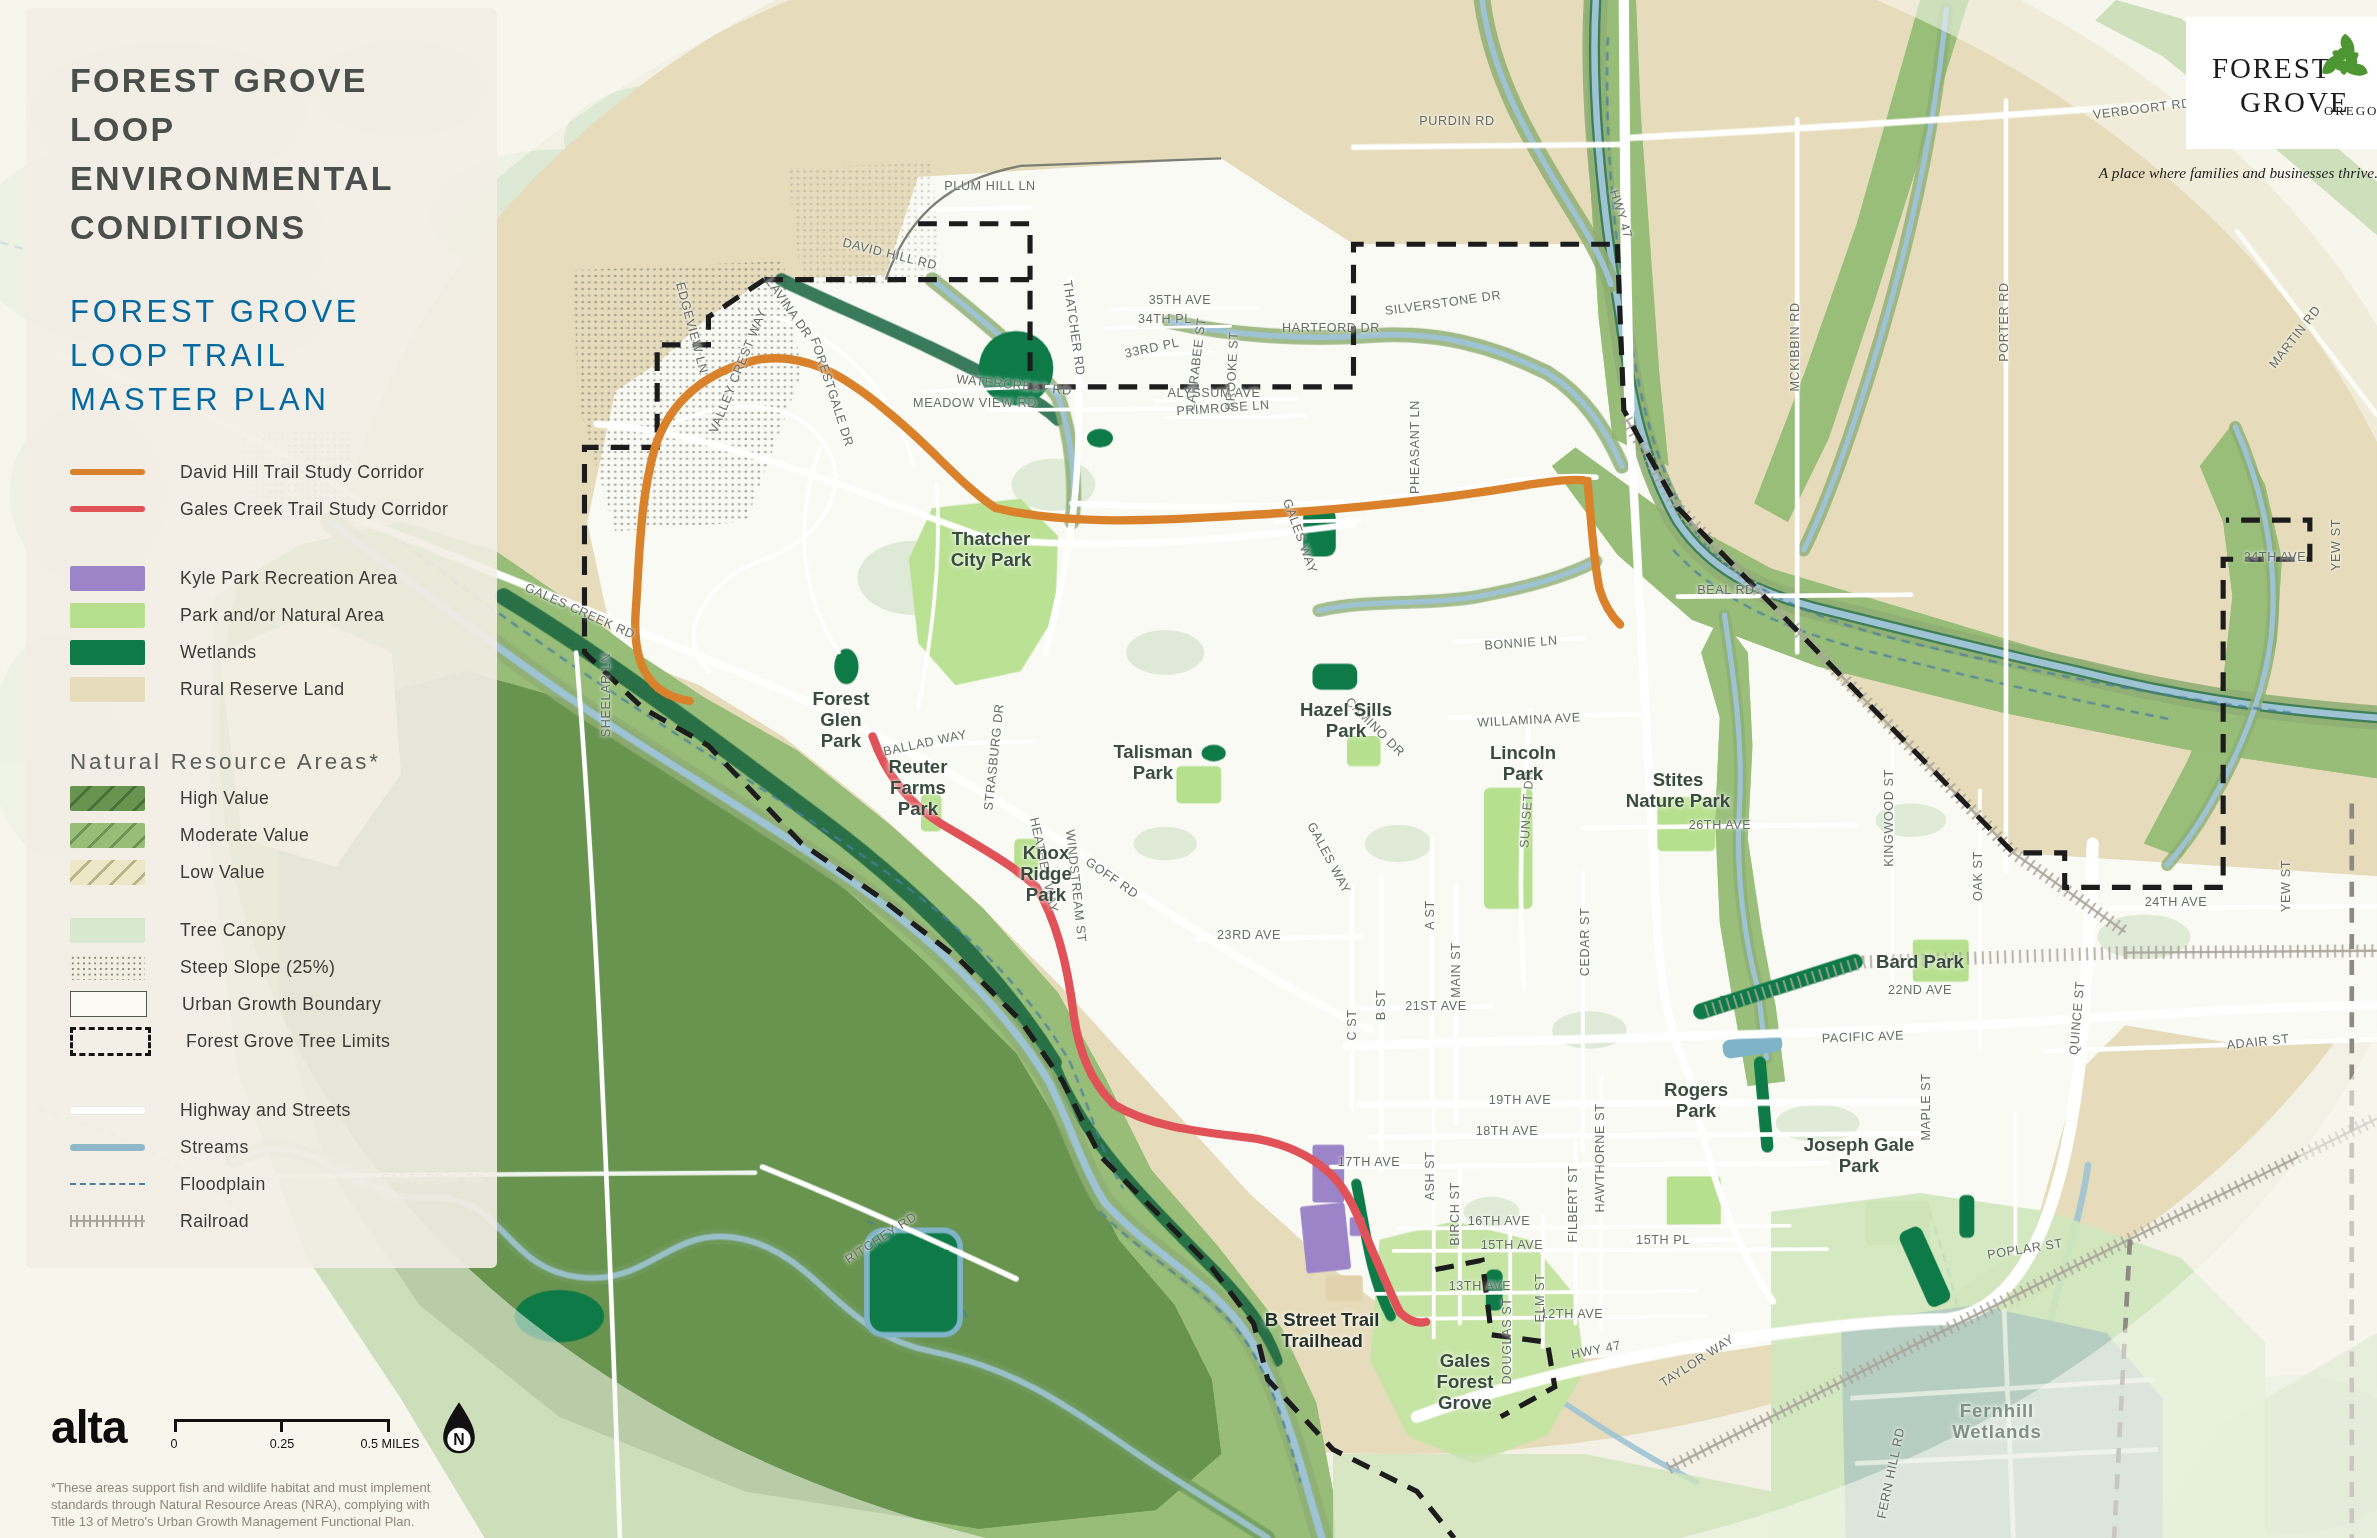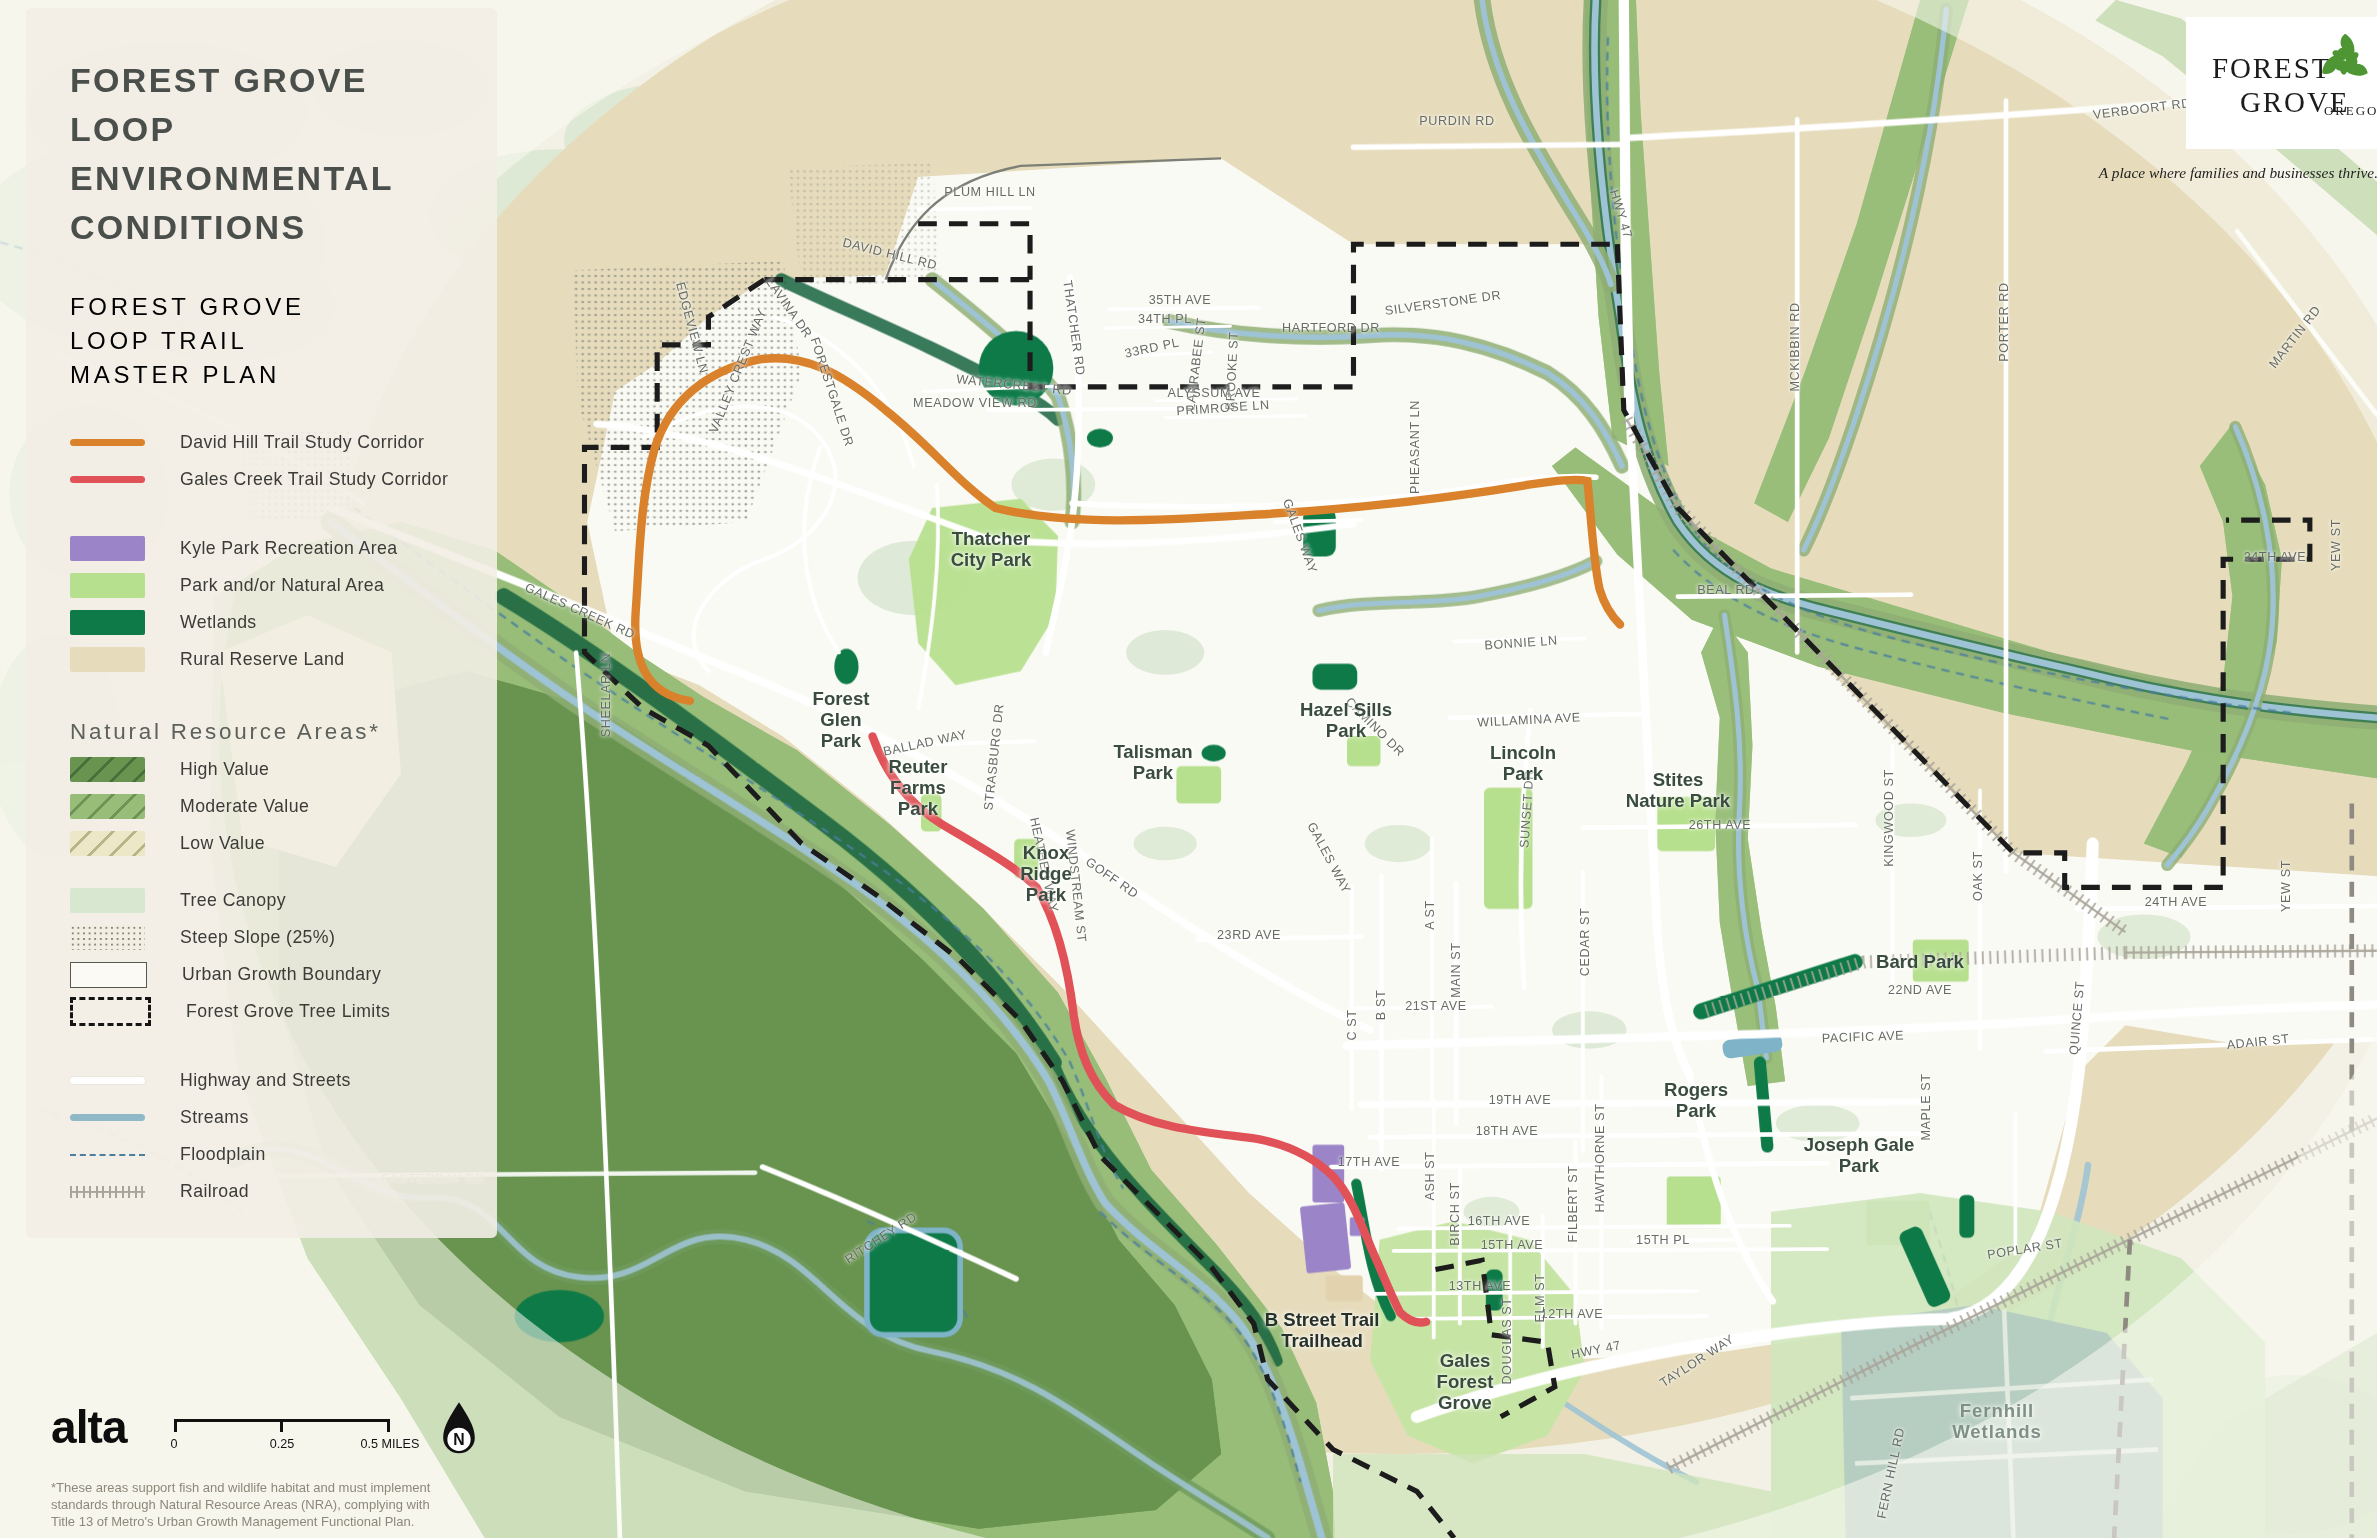--- a/index.html
+++ b/index.html
@@ -14,21 +14,21 @@
   .street-label.muted{color:#aaa79a;}
   .park-label{position:absolute;font-size:18.6px;font-weight:700;color:#3a4c40;line-height:1.12;
     text-align:center;white-space:pre;transform:translate(-50%,-50%);
     text-shadow:0 0 3.7px rgba(255,255,255,.95),0 0 7.5px rgba(255,255,255,.75);}
   .park-label.dark{color:#26312b;font-weight:600;}
   .park-label.muted{color:#7f9087;font-weight:600;letter-spacing:0.9px;}
   
   #legend-panel{position:absolute;left:26px;top:7.5px;width:471px;padding:48px 28px 28px 44px;
     box-sizing:border-box;background:rgba(243,238,229,.90);border-radius:5.6px;}
   #page-title{margin:0;font-size:34px;line-height:1.45;font-weight:700;letter-spacing:2.3px;color:#4b4f4c;}
-  #map-subtitle{margin-top:37px;font-size:24px;line-height:1.42;letter-spacing:3.7px;color:#000000;}
+  #map-subtitle{margin-top:37px;font-size:31px;line-height:1.42;letter-spacing:3.7px;color:#0369a1;}
   .legend-block{margin-top:32px;}
   .legend-row{display:flex;align-items:center;min-height:37px;}
   .legend-row.gap-before{margin-top:20.5px;}
   .legend-label{margin-left:35px;font-size:17.7px;color:#3b3b38;letter-spacing:0.4px;}
   .sw{flex:0 0 auto;width:75px;}
   .sw-line{height:6.5px;border-radius:3.7px;}
   .sw-rect{height:25px;border-radius:1.9px;}
   .sw-outline{height:24px;background:#fbfaf5;border:1.9px solid #55584f;}
   .sw-dash{height:22.4px;border:3.3px dashed #141414;background:transparent;}
   .sw-dots{height:25px;background-color:#f2eee2;
@@ -410,21 +410,21 @@
   <path fill-rule="evenodd" d="M0,0 H2550 V1650 H0 Z M235,790 a1195,905 0 1,0 2390,0 a1195,905 0 1,0 -2390,0 Z" fill="rgba(250,249,243,0.55)"></path>
 </svg>
 
 <div id="map-labels">
       <div class="street-label" style="left: 1457px; top: 121px; transform: translate(-50%, -50%) rotate(0deg);">PURDIN RD</div>
       <div class="street-label" style="left: 2142px; top: 109px; transform: translate(-50%, -50%) rotate(-7deg);">VERBOORT RD</div>
       <div class="street-label" style="left: 1621px; top: 214px; transform: translate(-50%, -50%) rotate(73deg);">HWY 47</div>
       <div class="street-label" style="left: 1795px; top: 347px; transform: translate(-50%, -50%) rotate(-90deg);">MCKIBBIN RD</div>
       <div class="street-label" style="left: 2004px; top: 322px; transform: translate(-50%, -50%) rotate(-90deg);">PORTER RD</div>
       <div class="street-label" style="left: 2295px; top: 337px; transform: translate(-50%, -50%) rotate(-52deg);">MARTIN RD</div>
-      <div class="street-label" style="left: 990px; top: 192px; transform: translate(-50%, -50%) rotate(0deg);">PLUM HILL LN</div>
+      <div class="street-label" style="left: 990px; top: 186px; transform: translate(-50%, -50%) rotate(0deg);">PLUM HILL LN</div>
       <div class="street-label" style="left: 890px; top: 254px; transform: translate(-50%, -50%) rotate(14deg);">DAVID HILL RD</div>
       <div class="street-label" style="left: 1074px; top: 328px; transform: translate(-50%, -50%) rotate(82deg);">THATCHER RD</div>
       <div class="street-label" style="left: 1180px; top: 300px; transform: translate(-50%, -50%) rotate(0deg);">35TH AVE</div>
       <div class="street-label" style="left: 1165px; top: 319px; transform: translate(-50%, -50%) rotate(0deg);">34TH PL</div>
       <div class="street-label" style="left: 1331px; top: 328px; transform: translate(-50%, -50%) rotate(0deg);">HARTFORD DR</div>
       <div class="street-label" style="left: 1443px; top: 303px; transform: translate(-50%, -50%) rotate(-8deg);">SILVERSTONE DR</div>
       <div class="street-label" style="left: 1415px; top: 447px; transform: translate(-50%, -50%) rotate(-90deg);">PHEASANT LN</div>
       <div class="street-label" style="left: 1152px; top: 348px; transform: translate(-50%, -50%) rotate(-12deg);">33RD PL</div>
       <div class="street-label" style="left: 1196px; top: 364px; transform: translate(-50%, -50%) rotate(-83deg);">LARRABEE ST</div>
       <div class="street-label" style="left: 1232px; top: 371px; transform: translate(-50%, -50%) rotate(-87deg);">BROOKE ST</div>

